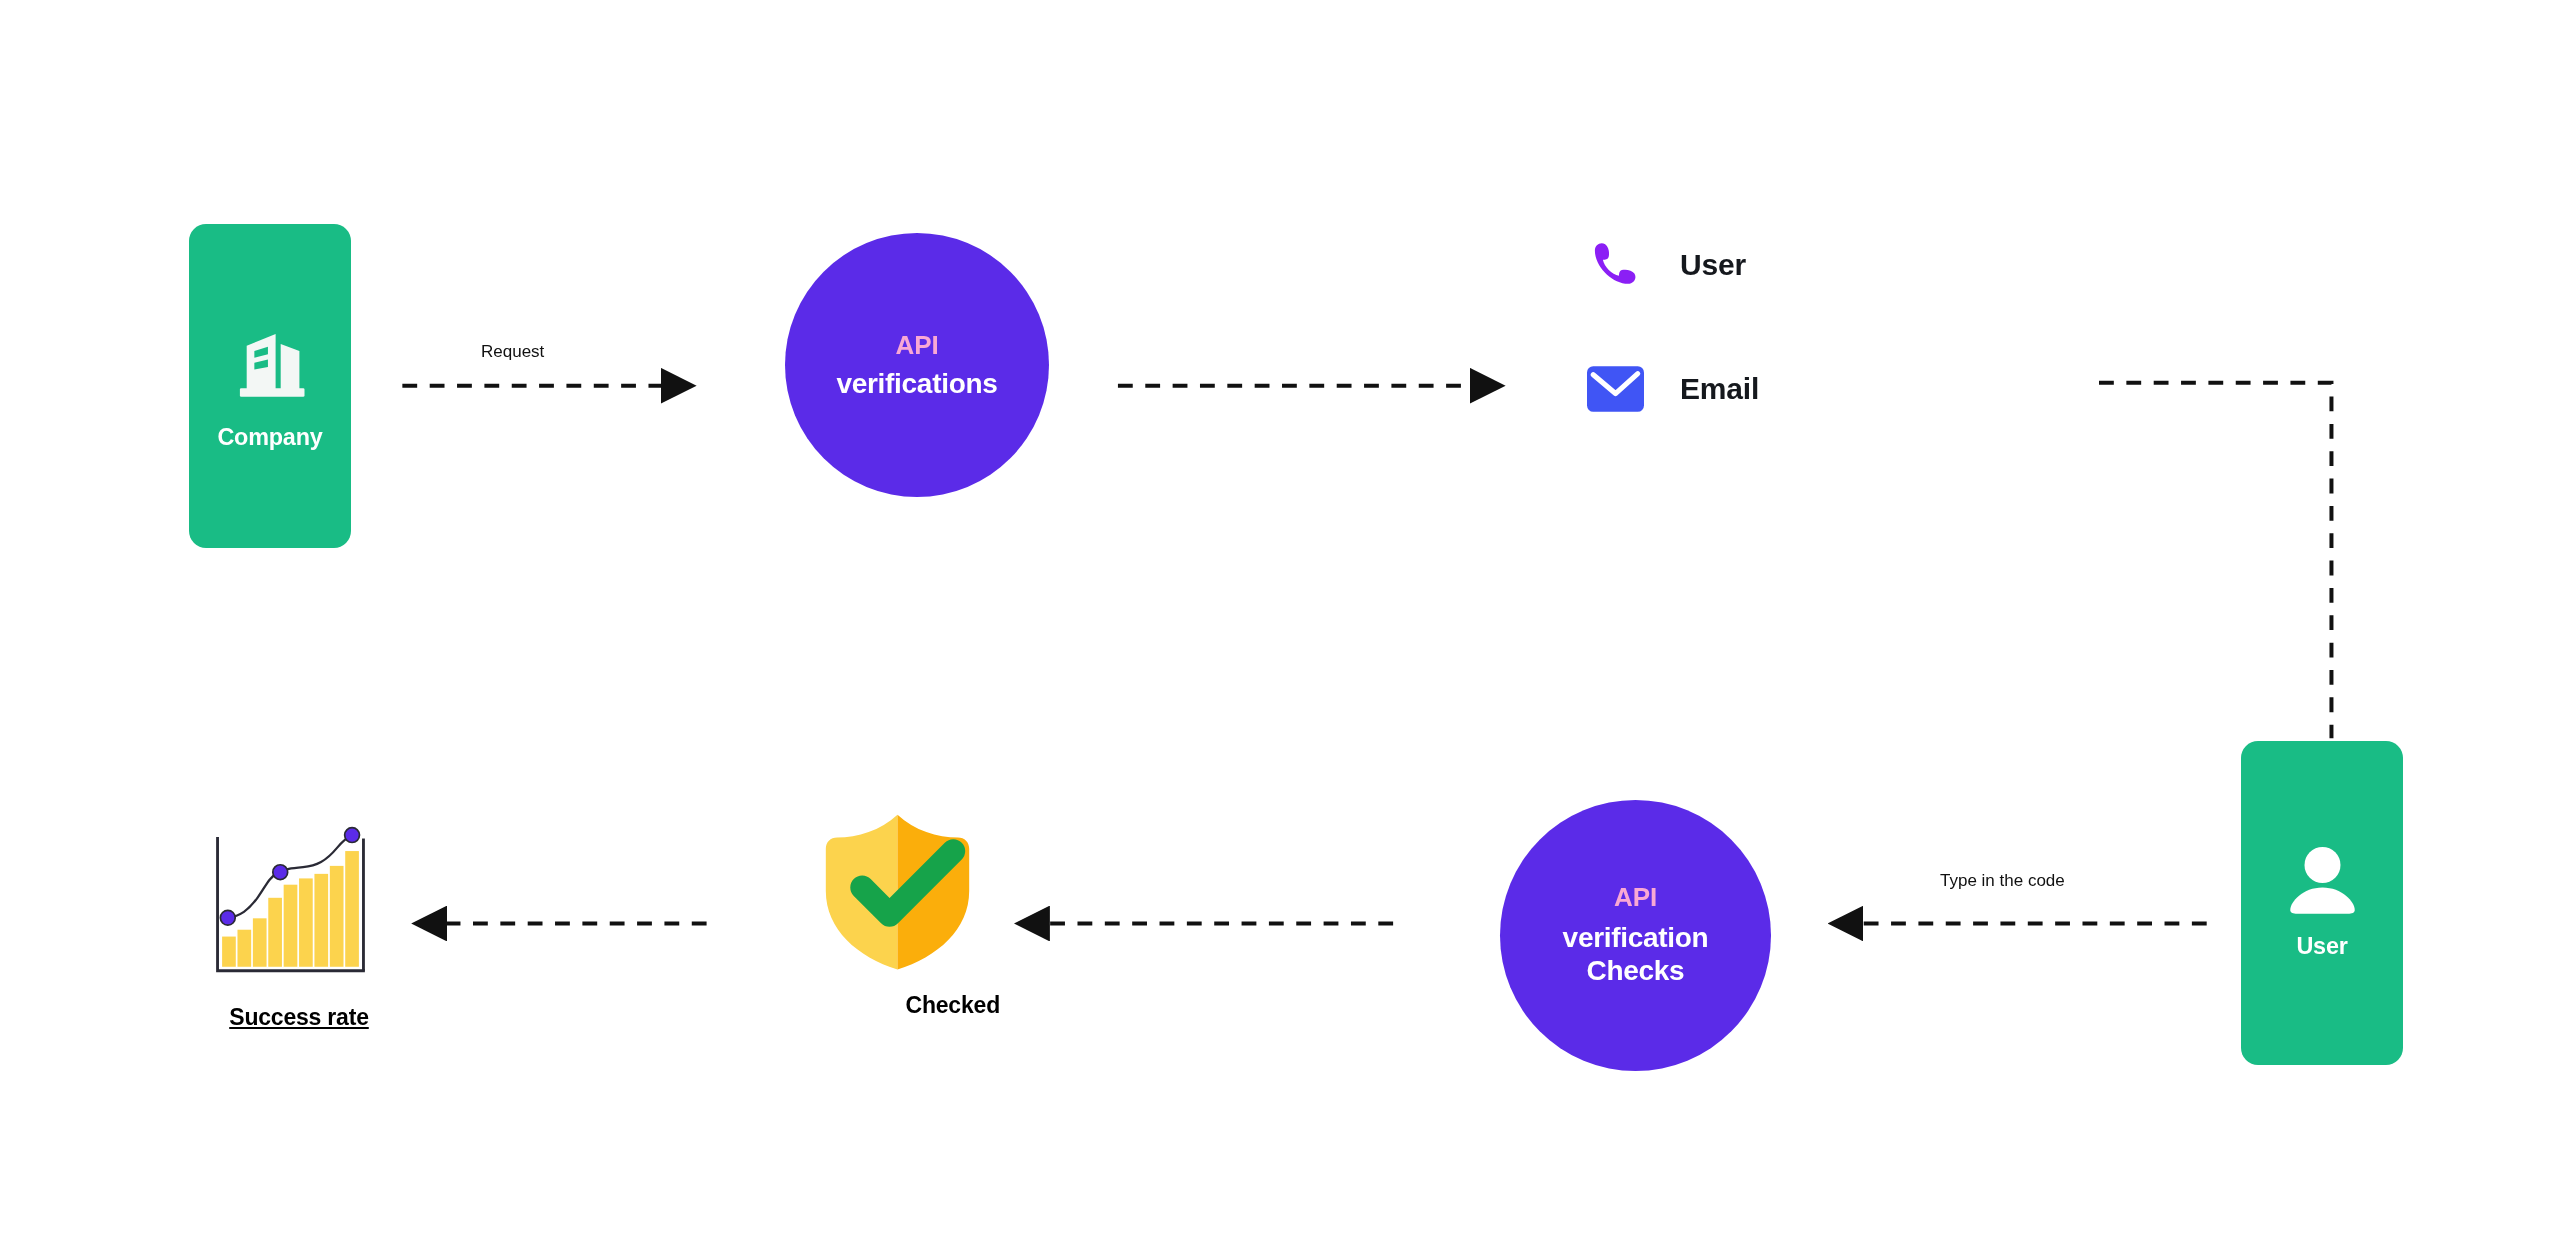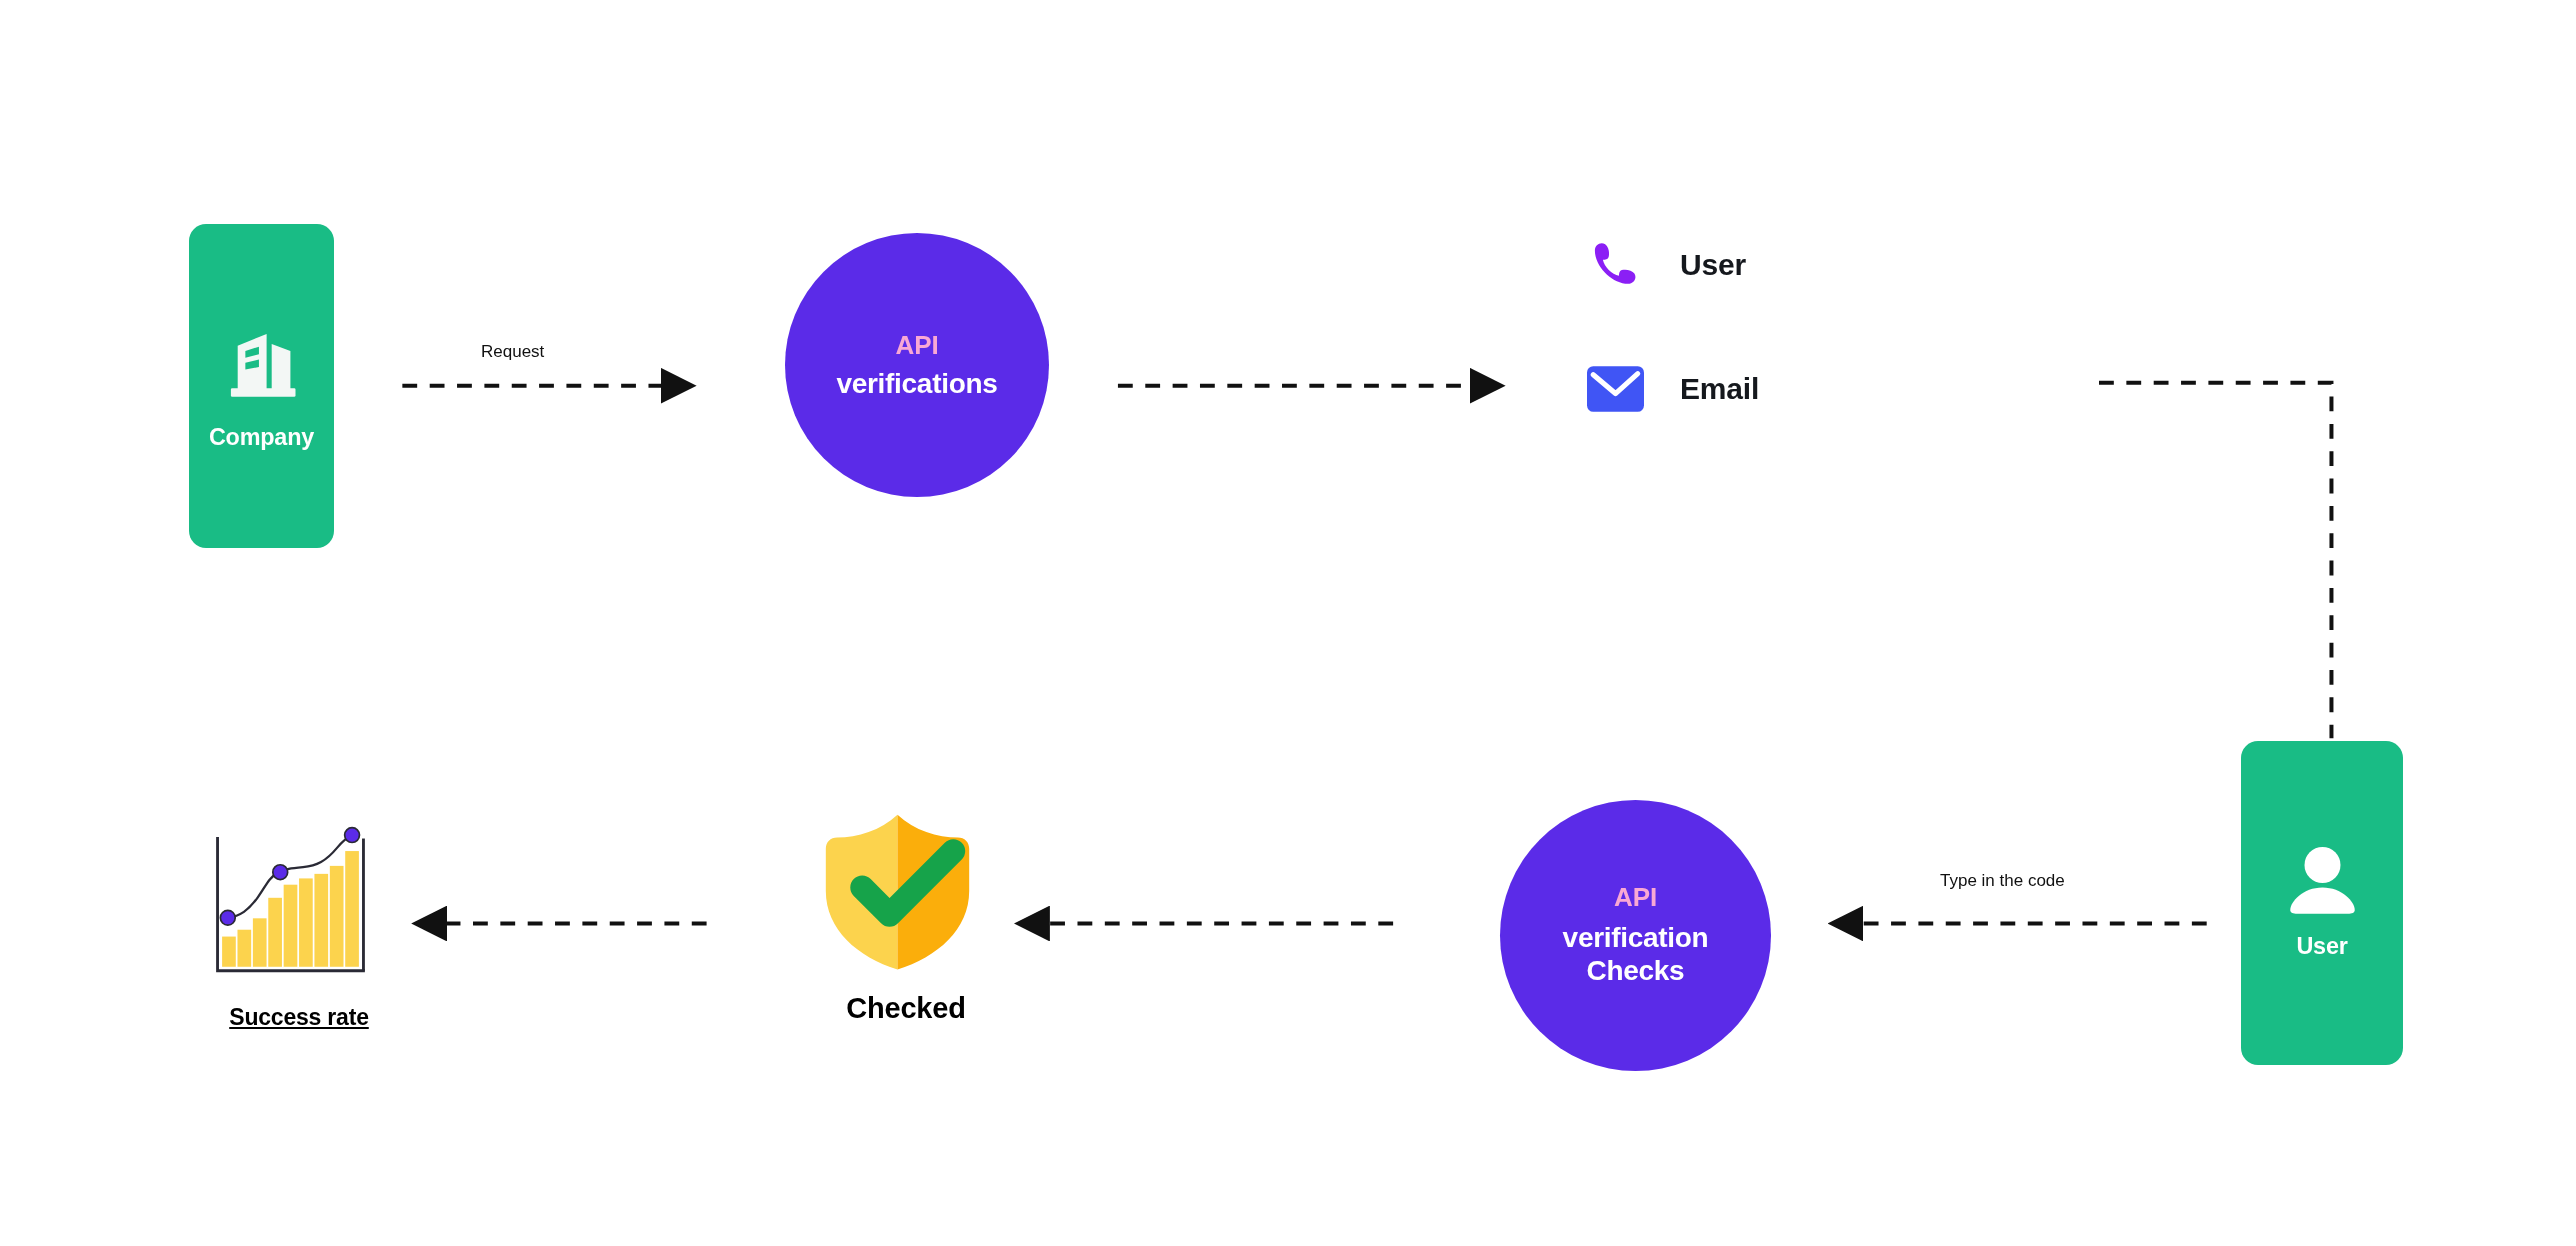--- a/index.html
+++ b/index.html
@@ -36,21 +36,21 @@
   }
   .entity-card .card-label {
     color: #ffffff;
     font-weight: 700;
     letter-spacing: -0.2px;
     text-align: center;
   }
 
   #company-card {
     left: 189px; top: 224px;
-    width: 145px; height: 324px;
+    width: 162px; height: 324px;
     background: #19BC85;
   }
   #company-card .card-label {
     font-size: 23.4px;
     margin-top: 17px;
   }
   #user-card {
     left: 2241px; top: 741px;
     width: 162px; height: 324px;
     background: #19BC85;
@@ -143,22 +143,22 @@
 
   
   #checked-block {
     position: absolute;
     left: 812px; top: 809px;
     width: 188px;
   }
   #checked-shield { display: block; margin: 0 auto; }
   #checked-caption {
     margin-top: 16px;
-    text-align: center;
-    font-size: 29px;
+    text-align: right;
+    font-size: 23px;
     font-weight: 700;
     color: #000000;
     letter-spacing: -0.2px;
   }
 
   
   .edge-label {
     position: absolute;
     font-size: 17px;
     font-weight: 400;

